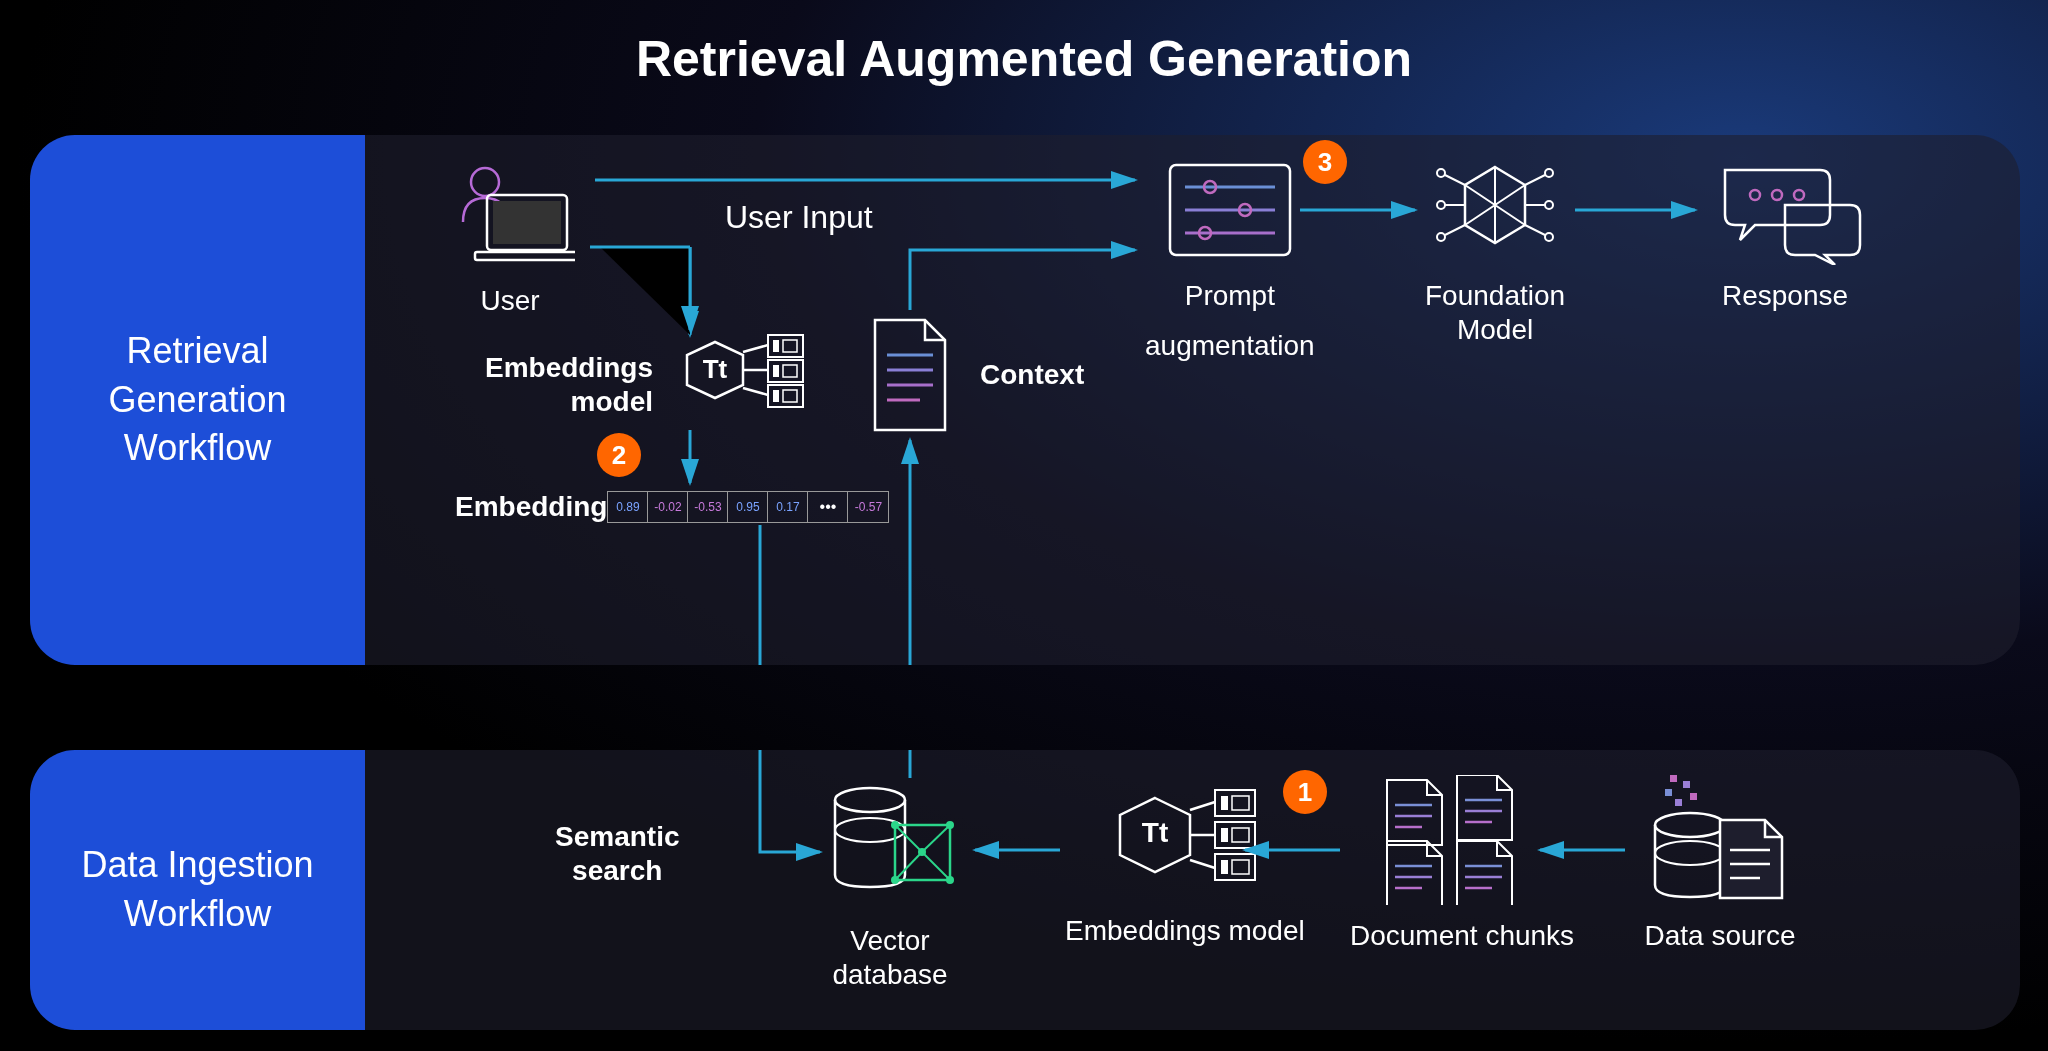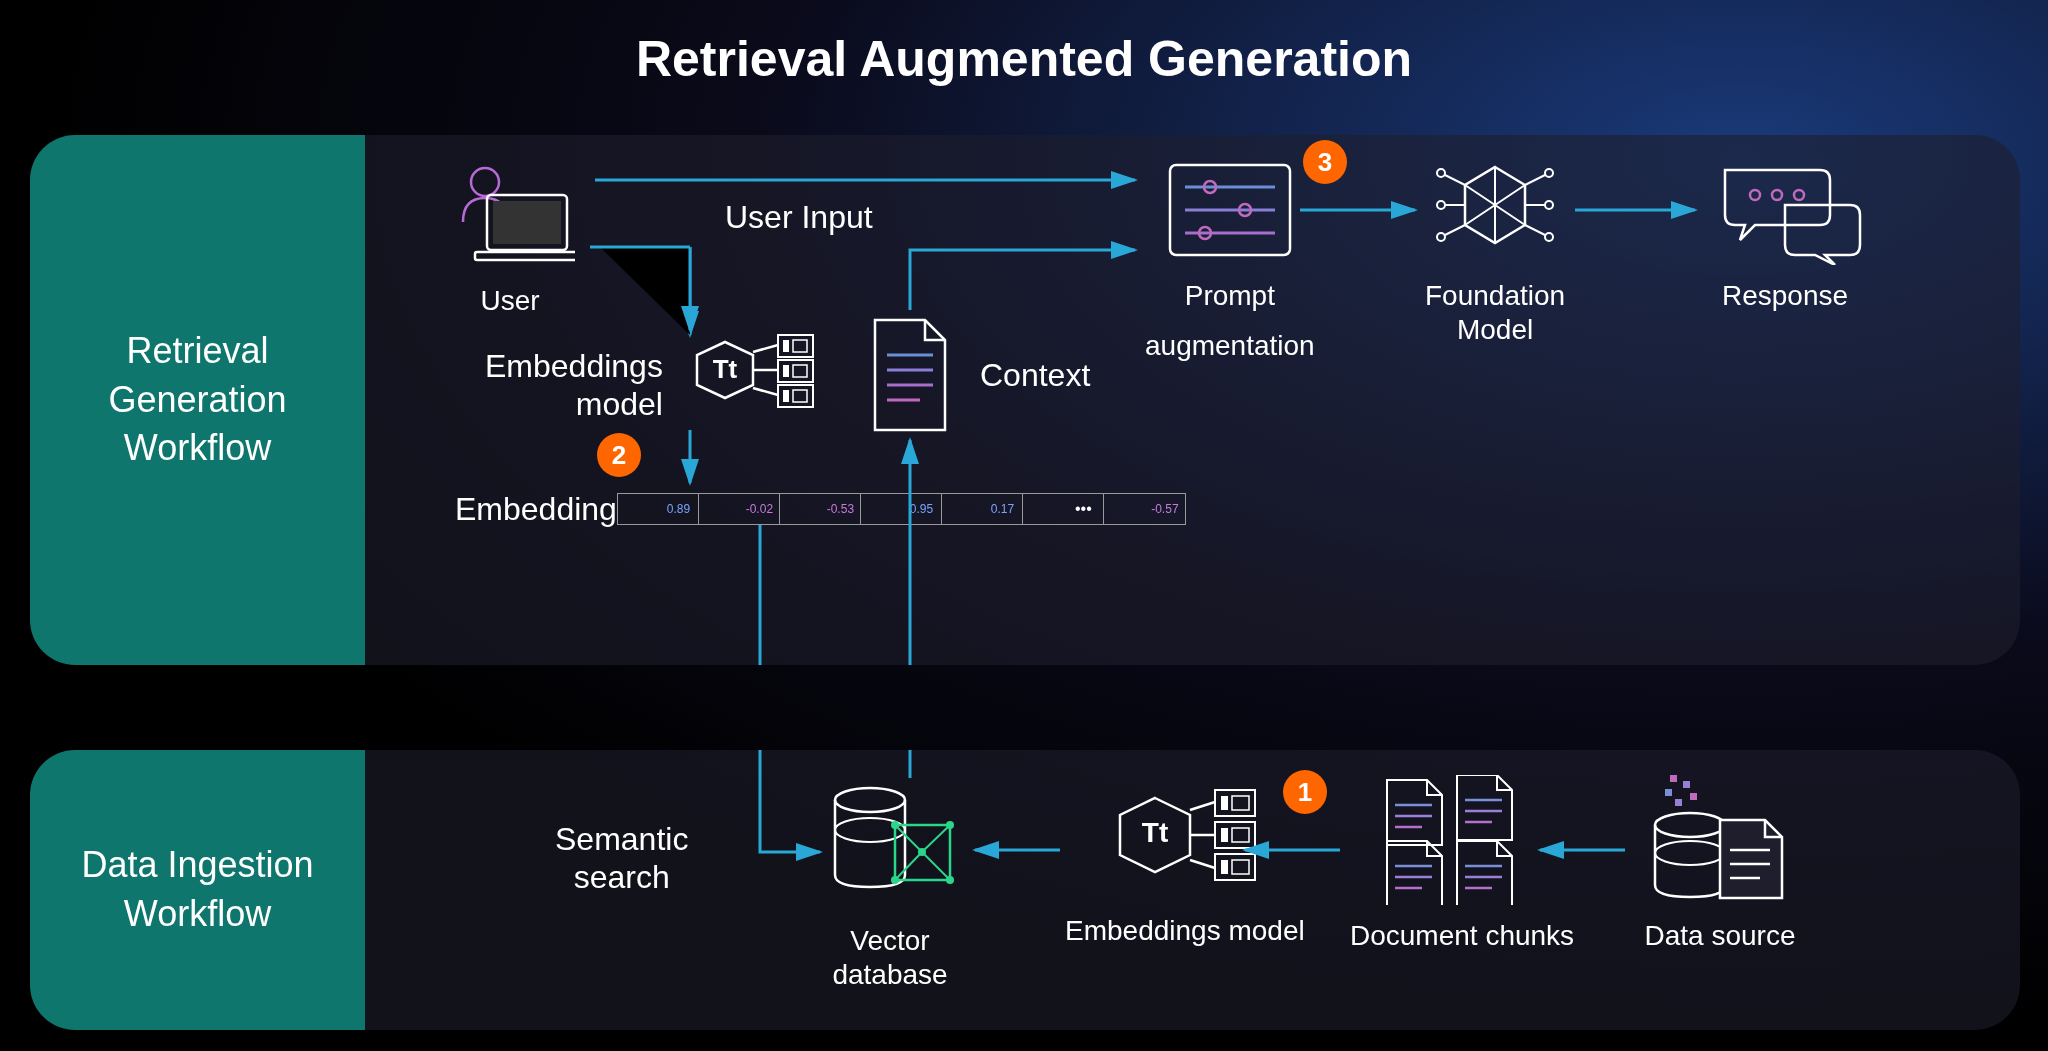--- a/index.html
+++ b/index.html
@@ -33,21 +33,21 @@
     height: 530px;
   }
   .ingestion-panel {
     top: 750px;
     left: 30px;
     width: 1990px;
     height: 280px;
   }
   .panel-label {
     width: 335px;
-    background: #0f766e;
+    background: #1d4ed8;
     border-top-left-radius: 45px;
     border-bottom-left-radius: 45px;
     display: flex;
     align-items: center;
     justify-content: center;
     flex-direction: column;
     font-size: 36px;
     font-weight: 400;
     color: #ffffff;
     line-height: 1.35;
@@ -64,22 +64,22 @@
 
   .node { position: absolute; text-align: center; }
   .node-label {
     font-size: 28px;
     font-weight: 400;
     color: #ffffff;
     line-height: 1.2;
     margin-top: 10px;
   }
   .node-label-side {
-    font-size: 32px;
-    font-weight: 400;
+    font-size: 28px;
+    font-weight: 700;
     color: #ffffff;
     line-height: 1.2;
   }
   .step-badge {
     position: absolute;
     width: 44px;
     height: 44px;
     background: #ff6600;
     border-radius: 50%;
     display: flex;
@@ -95,21 +95,20 @@
   }
   .embedding-cell {
     border-right: 1px solid #999;
     min-width: 40px;
     height: 30px;
     font-size: 12px;
     display: flex;
     align-items: center;
     justify-content: center;
     color: #7aa3ff;
-    margin-left: 41px;
   }
   .embedding-cell:last-child { border-right: none; }
   .embedding-cell.neg { color: #c77adb; }
   .embedding-cell.dots { color: #ffffff; font-size: 16px; }
   .arrow-label {
     position: absolute;
     font-size: 32px;
     color: #ffffff;
   }
 

